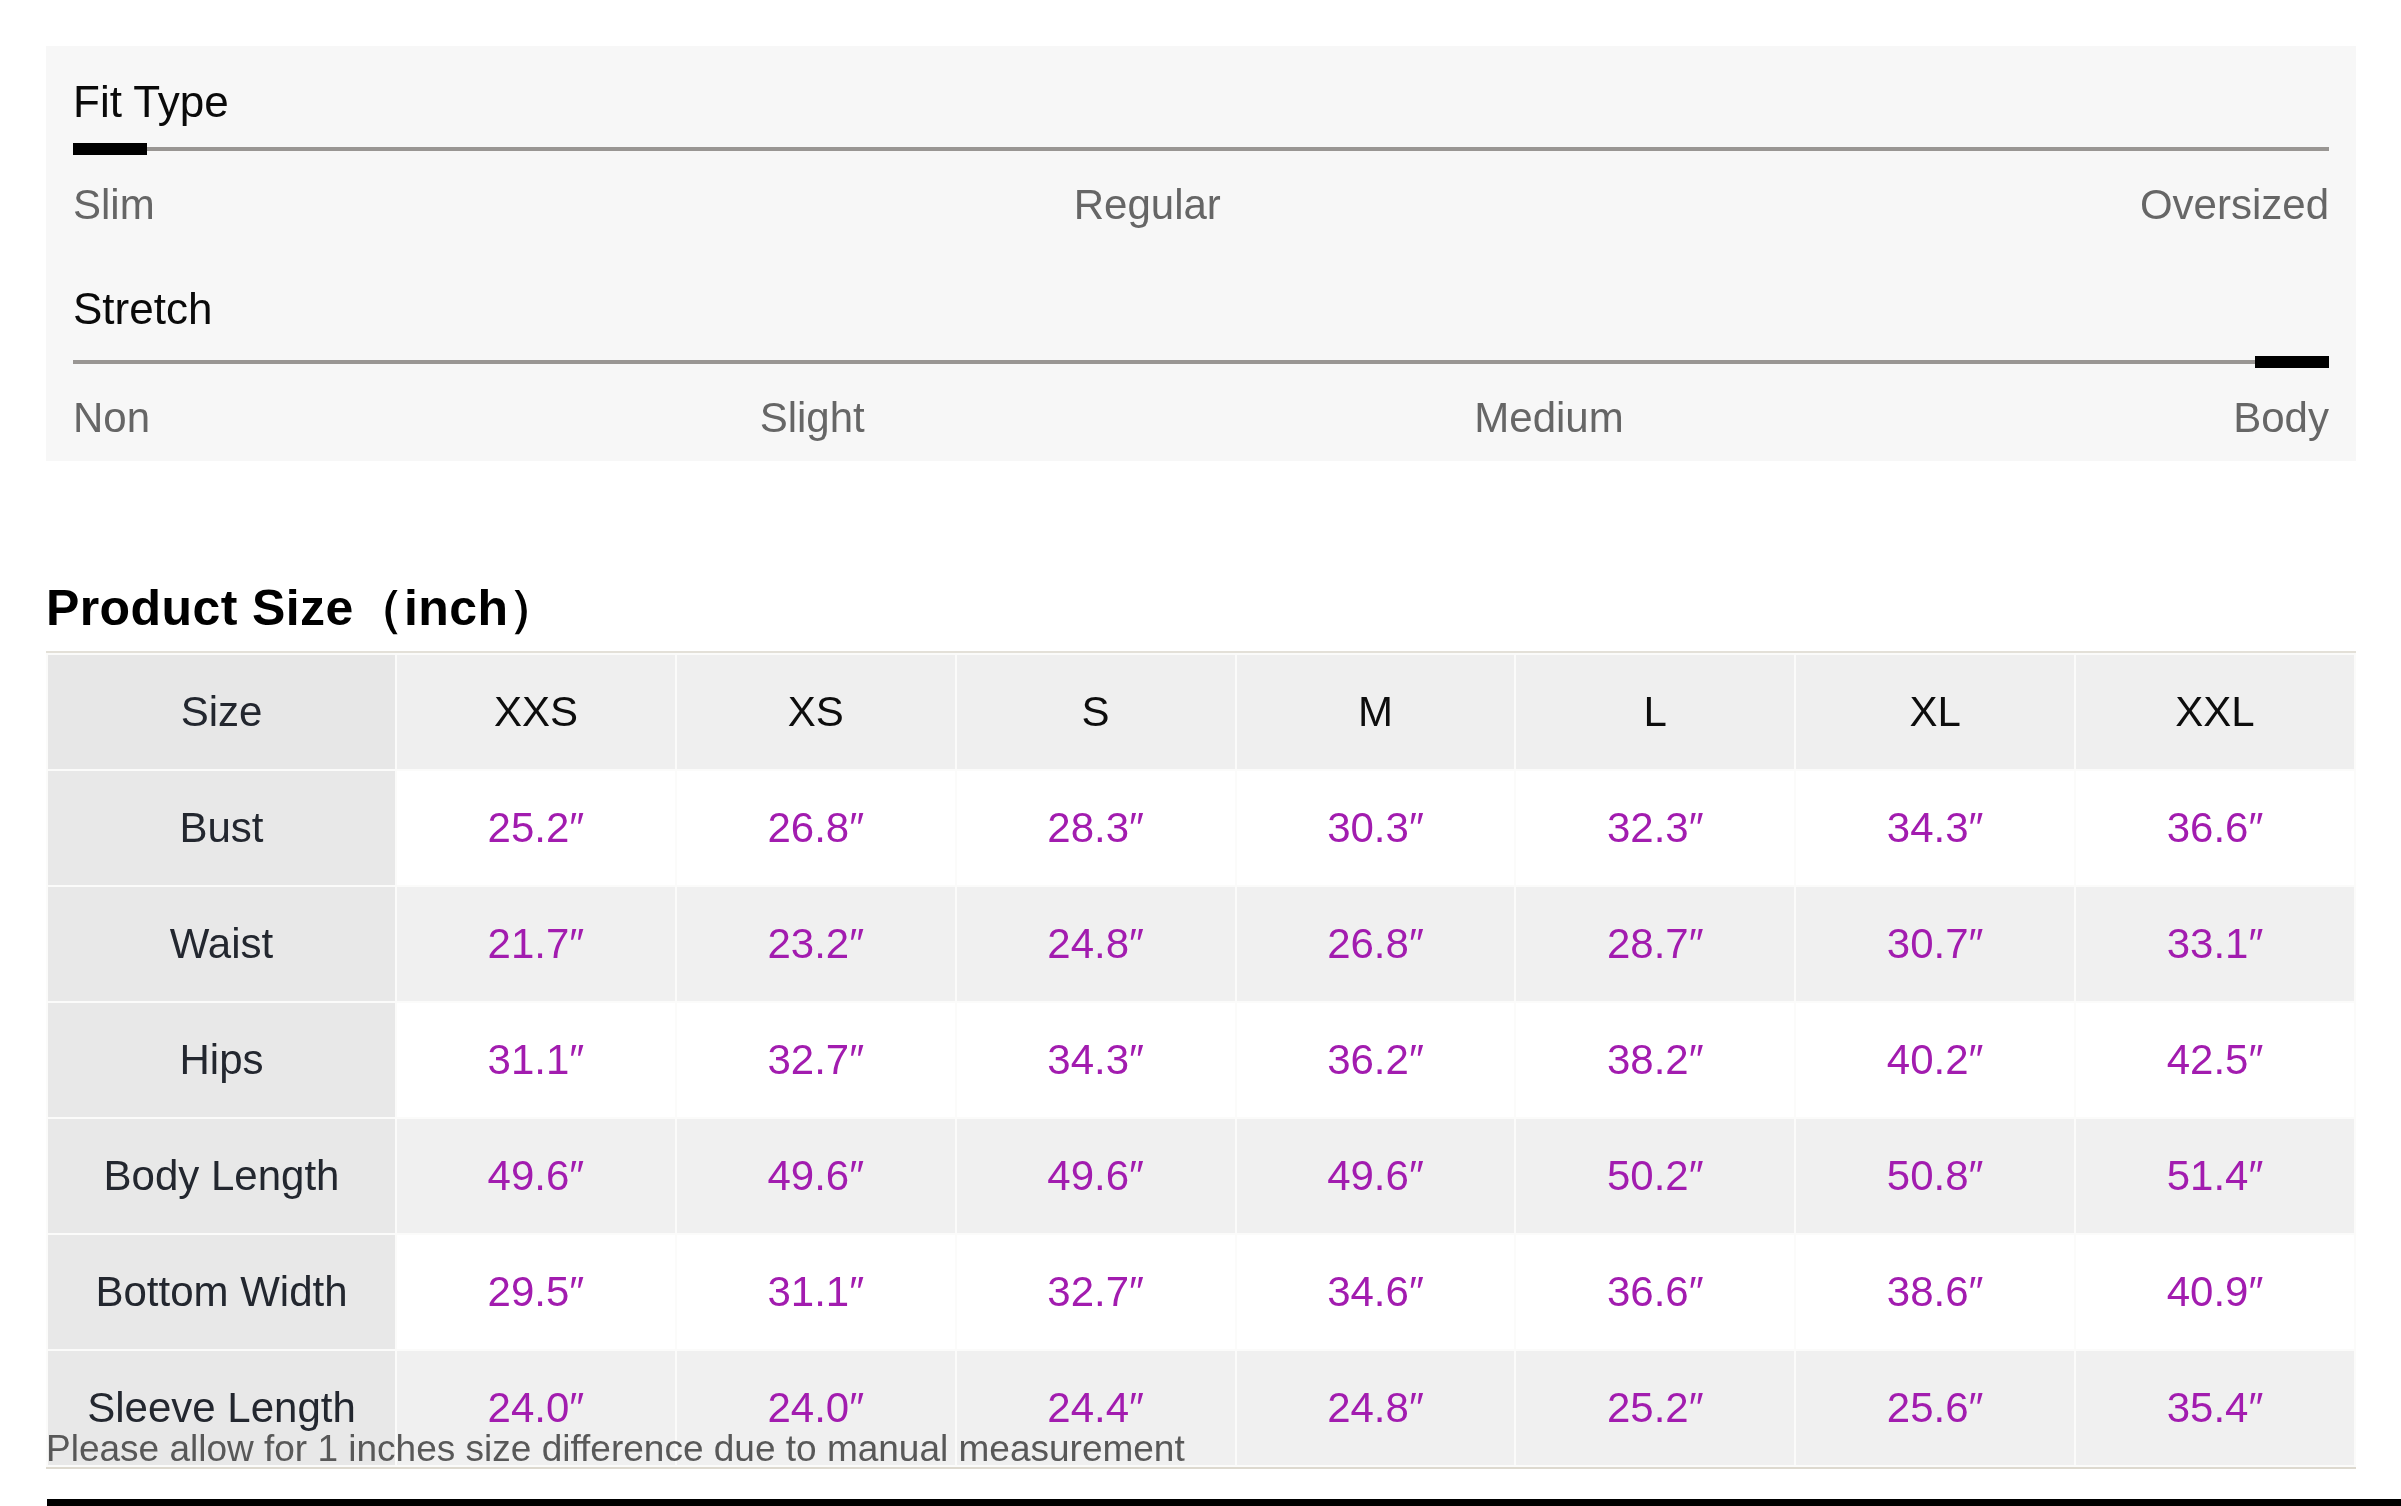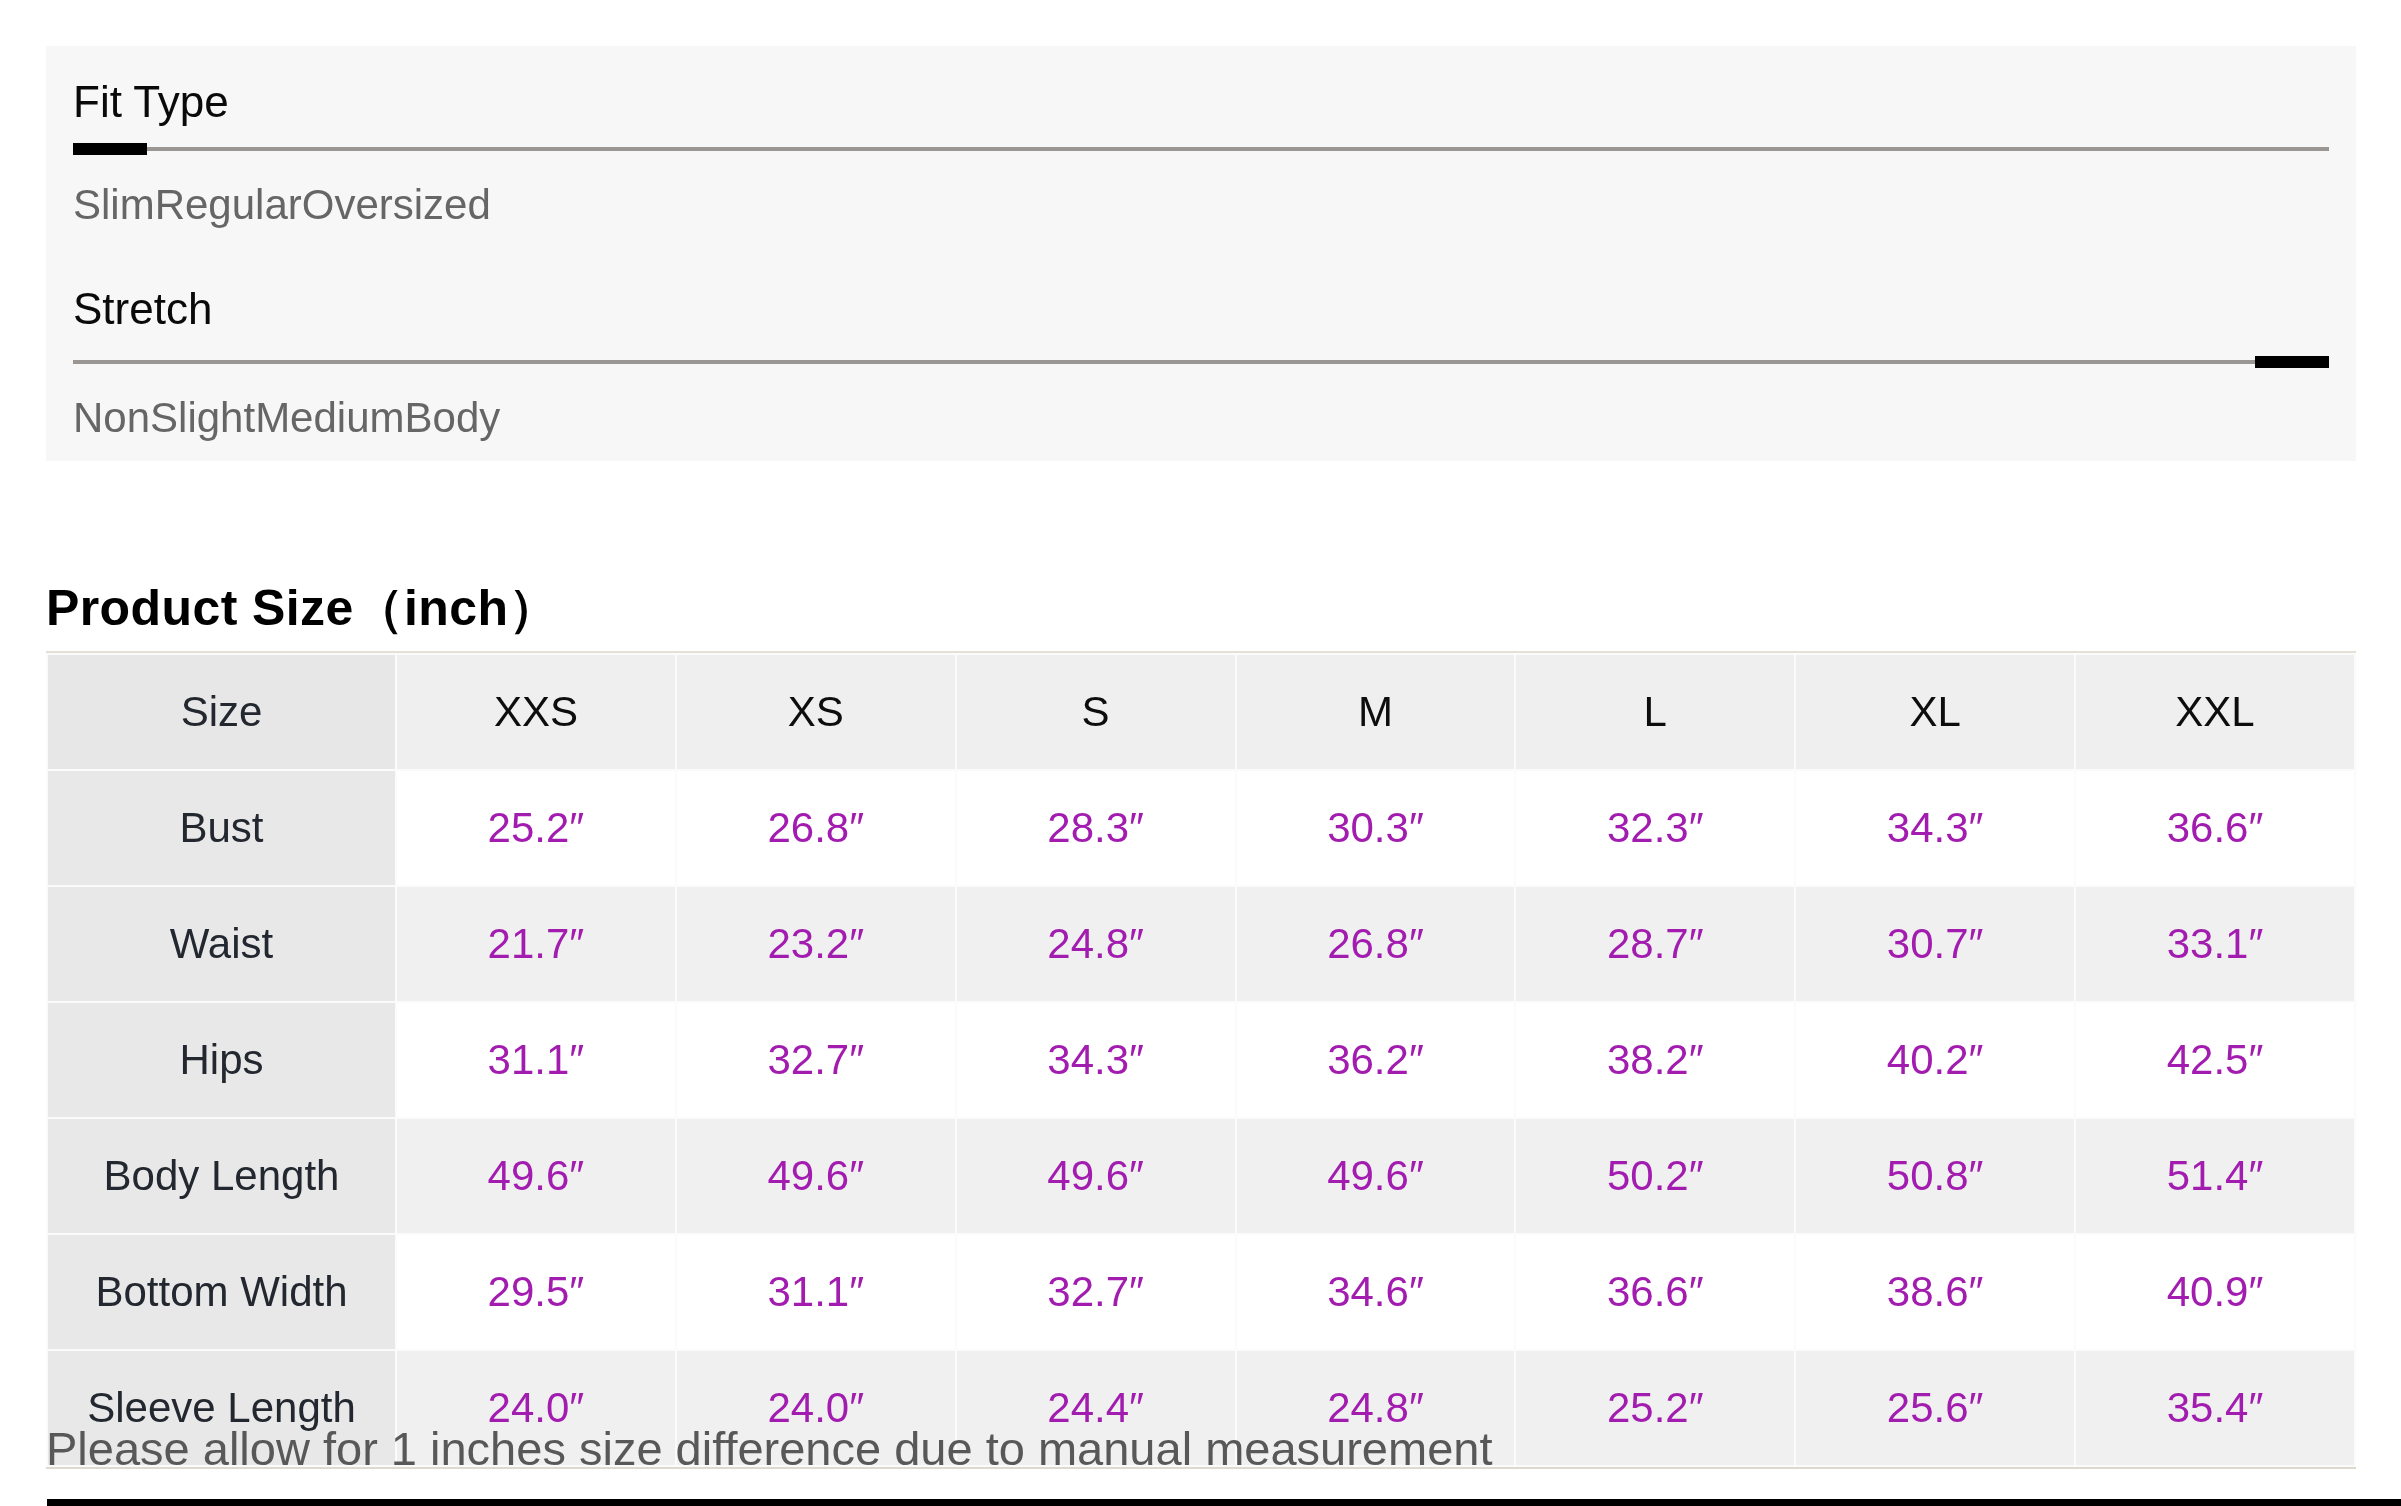--- a/index.html
+++ b/index.html
@@ -55,21 +55,21 @@
     position: absolute;
     top: 50%;
     margin-top: -6px;
     width: 74px;
     height: 12px;
     background: #000000;
   }
 
   .slider-labels {
     display: flex;
-    justify-content: flex-start;
+    justify-content: space-between;
     margin-top: 25px;
     font-size: 42px;
     line-height: 47px;
     color: #666666;
   }
 
   
   .size-heading {
     position: absolute;
     left: 46px;
@@ -119,21 +119,21 @@
     background: #ffffff;
     color: #a21caf;
   }
   tbody tr.alt td { background: #f0f0f0; }
 
   
   .measure-note {
     position: absolute;
     left: 46px;
     top: 1425px;
-    font-size: 47px;
+    font-size: 37px;
     line-height: 47px;
     color: #585858;
   }
 
   
   .bottom-bar {
     position: absolute;
     left: 47px;
     right: 0;
     bottom: 0;

